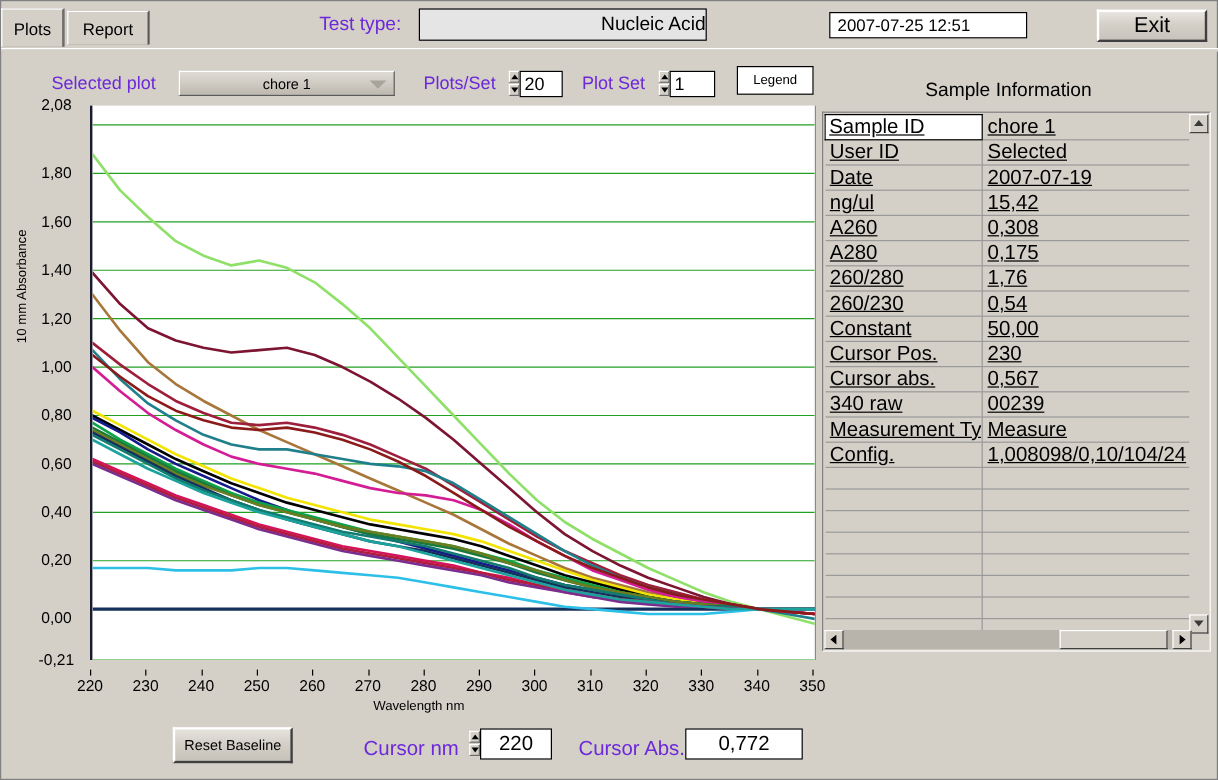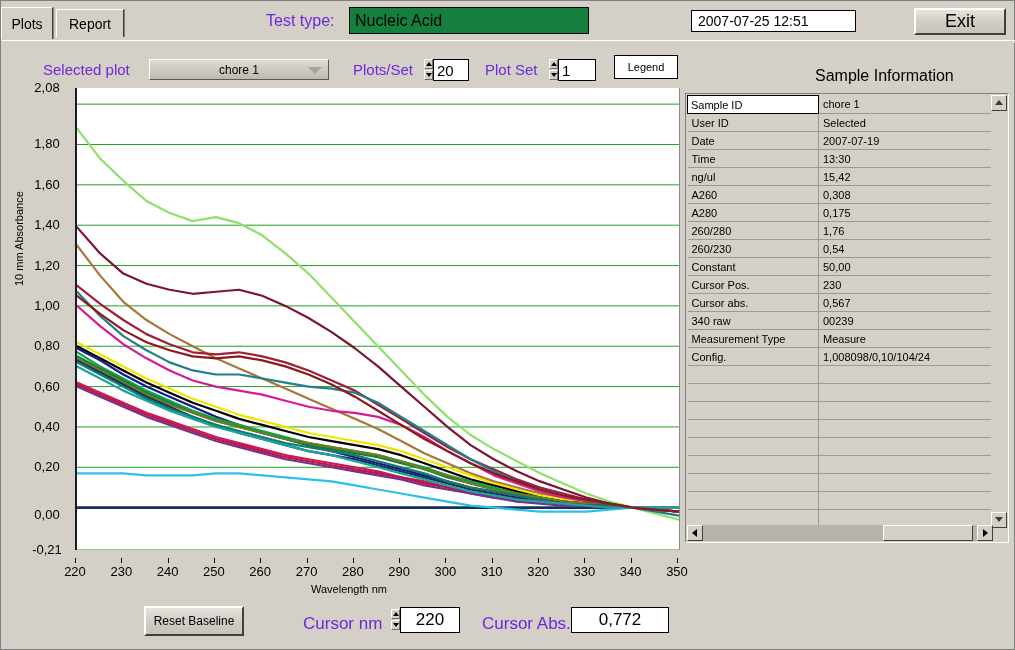--- a/index.html
+++ b/index.html
@@ -63,26 +63,26 @@
   .lbl {
     position: absolute;
     font-size: 15px;
     color: #6d28d9;
     white-space: nowrap;
   }
   .testtype-label { left: 265px; top: 11px; font-size: 16px; }
   .testtype-box {
     position: absolute; left: 348px; top: 6px;
     width: 240px; height: 27px;
-    background: #15803d;
+    background: #e5e5e5;
     border: 1px solid #000000;
     box-sizing: border-box;
     display: flex; align-items: center;
     padding-left: 5px;
-    font-size: 16px; color: #000;
+    font-size: 16px; color: #000; justify-content: flex-end;
   }
   .datetime-box {
     position: absolute; left: 690px; top: 9px;
     width: 165px; height: 22px;
     background: #ffffff;
     border: 1px solid #000000;
     box-sizing: border-box;
     display: flex; align-items: center;
     padding-left: 6px;
     font-size: 14px; color: #000;
@@ -166,21 +166,21 @@
     width: 64px; height: 24px;
     background: #ffffff;
     border: 1px solid #000000;
     box-sizing: border-box;
     display: flex; align-items: center; justify-content: center;
     font-size: 11px; color: #000;
     cursor: default;
   }
   .sampleinfo-title {
     position: absolute; left: 770px; top: 66px;
-    font-size: 16px; color: #000; margin-left: 44px;
+    font-size: 16px; color: #000;
   }
 
   
   #plotwrap {
     position: absolute; left: 18px; top: 85px;
     width: 660px; height: 490px;
   }
   .ylabel-vert {
     position: absolute;
     left: -6px; top: 200px;
@@ -232,21 +232,22 @@
   }
   #tablescrollarea {
     position: absolute; left: 1px; top: 1px;
     width: 306px; height: 433px;
     overflow: hidden;
   }
   table.sinfo {
     border-collapse: collapse;
     width: 306px;
     table-layout: fixed;
-    font-size: 11px;
+    font-size: 17px;
+    text-decoration: underline;
   }
   table.sinfo td {
     height: 17px;
     border-bottom: 1px solid #9a9a9a;
     padding: 0 0 0 4px;
     color: #000;
     background: #d4d0c8;
     overflow: hidden;
     white-space: nowrap;
   }
@@ -488,24 +489,20 @@
             </tr>
             <tr>
               <td class="k">User ID</td>
               <td>Selected</td>
             </tr>
             <tr>
               <td class="k">Date</td>
               <td>2007-07-19</td>
             </tr>
             <tr>
-              <td class="k">Time</td>
-              <td>13:30</td>
-            </tr>
-            <tr>
               <td class="k">ng/ul</td>
               <td>15,42</td>
             </tr>
             <tr>
               <td class="k">A260</td>
               <td>0,308</td>
             </tr>
             <tr>
               <td class="k">A280</td>
               <td>0,175</td>

